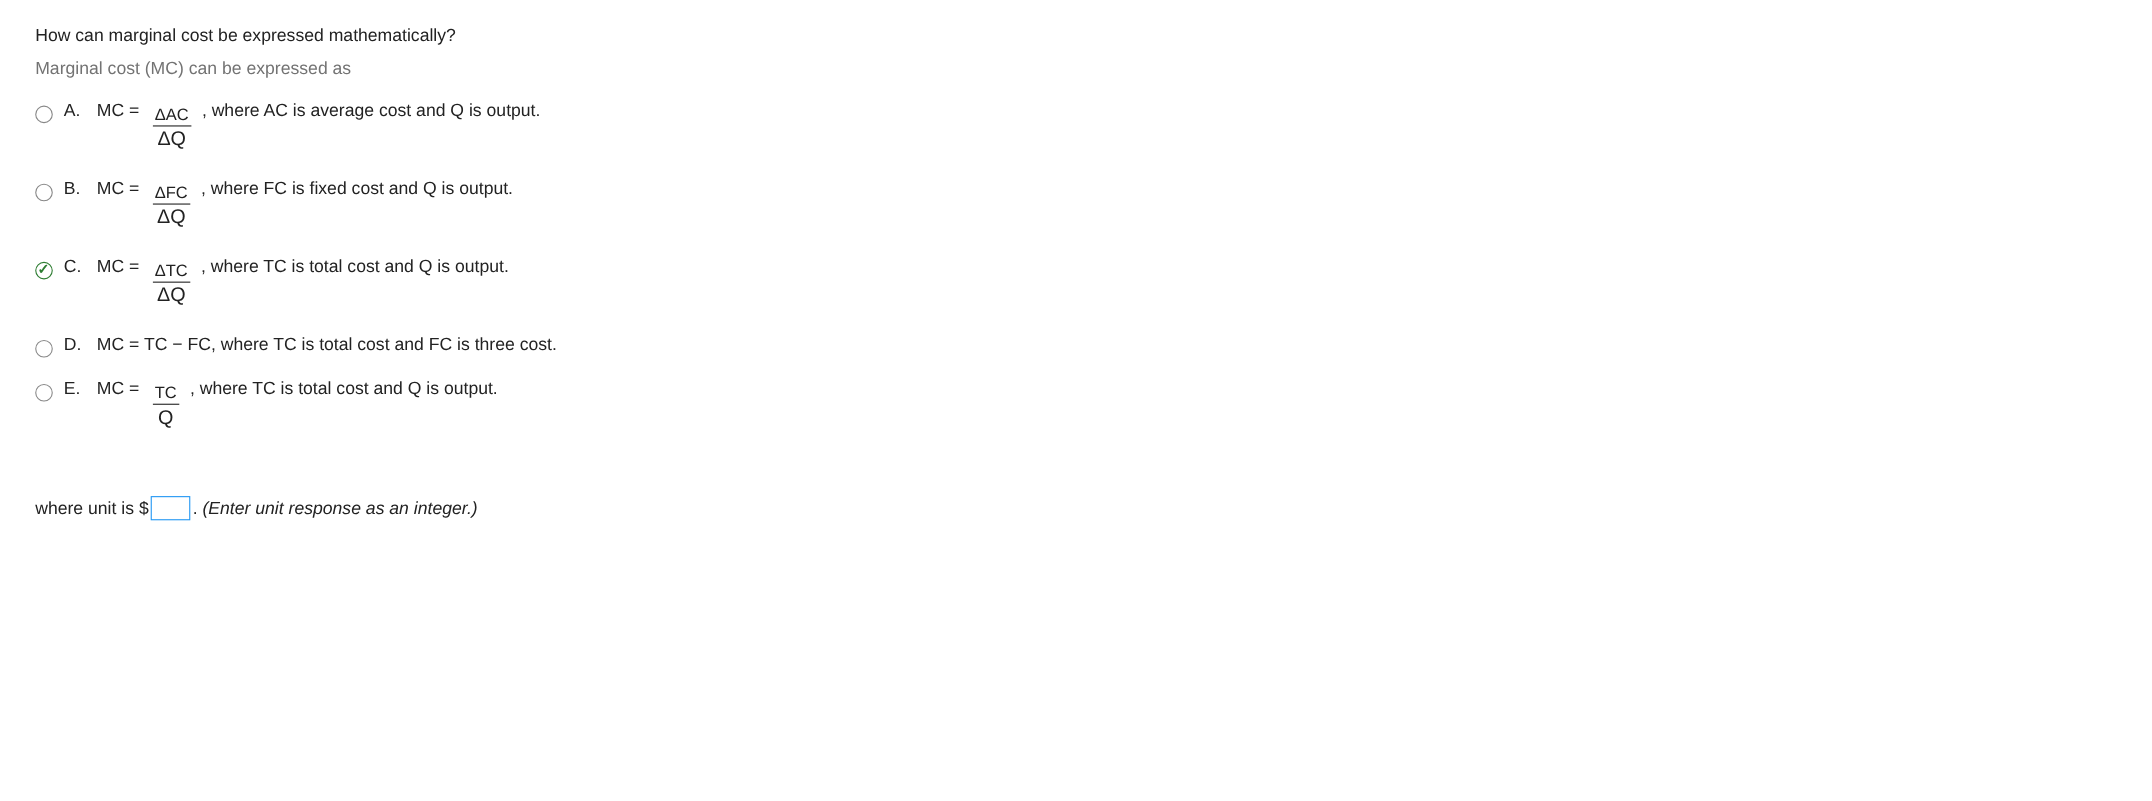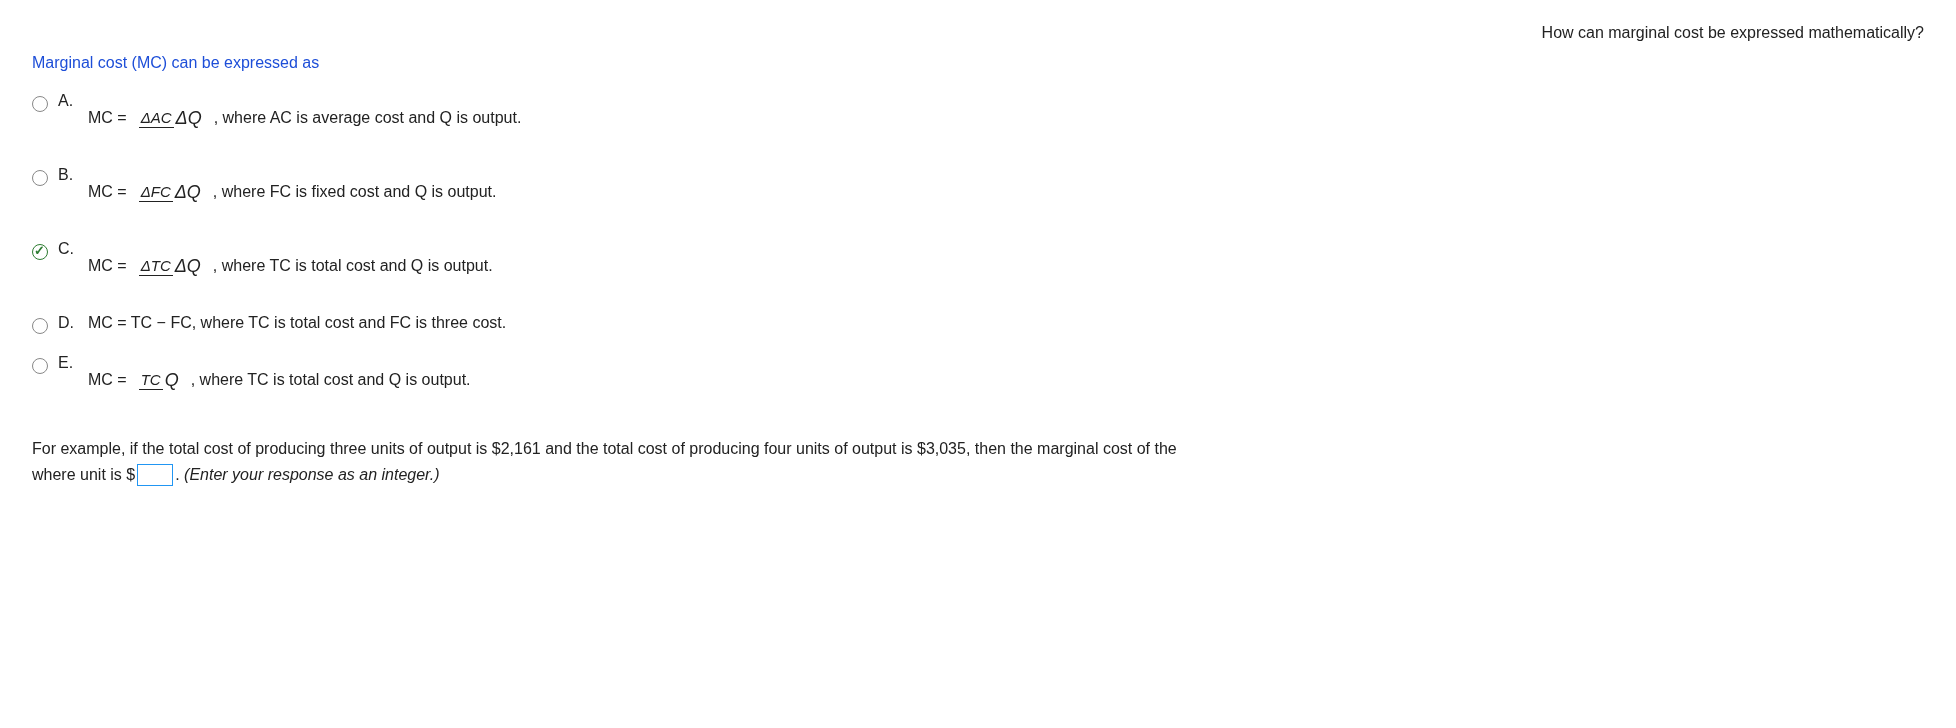--- a/index.html
+++ b/index.html
@@ -14,27 +14,26 @@
       background: #ffffff;
       color: #222222;
       padding: 24px 32px;
       max-width: 1956px;
     }
 
     .question-heading {
       font-size: 16px;
       margin-bottom: 12px;
       color: #222;
-      text-align: right;
     }
 
     .intro-text {
       font-size: 16px;
       margin-bottom: 20px;
-      color: #1d4ed8;
+      color: #737373;
     }
 
     .options-list {
       list-style: none;
       margin-bottom: 28px;
     }
 
     .option-item {
       display: flex;
       align-items: flex-start;
@@ -85,32 +84,31 @@
       min-width: 20px;
     }
 
     .option-content {
       font-size: 16px;
       color: #222;
     }
 
     .formula-line {
       display: flex;
-      align-items: center;
+      align-items: flex-start;
       gap: 6px;
       margin-bottom: 2px;
     }
 
     .fraction {
       display: inline-flex;
-      flex-direction: row;
+      flex-direction: column;
       align-items: center;
-      margin: 15px 4px;
+      margin: 4px 4px;
       vertical-align: middle;
-      font-style: italic;
     }
 
     .fraction .numerator {
       font-size: 15px;
       border-bottom: 1.5px solid #222;
       padding: 0 2px 1px 2px;
       text-align: center;
     }
 
     .fraction .denominator {
@@ -231,16 +229,15 @@
           </span>
           <span>, where TC is total cost and Q is output.</span>
         </div>
       </div>
     </div>
   </li>
 
 </ul>
 
 <div class="example-paragraph">
-  <span>For example, if the total cost of producing three units of output is $2,161 and the total cost of producing four units of output is $3,035, then the marginal cost of the</span>
   <br>
-  <span>where unit is $</span><input type="text" class="answer-input" value="" style=""><span>. </span><span class="italic-instruction">(Enter your response as an integer.)</span>
+  <span>where unit is $</span><input type="text" class="answer-input" value="" style=""><span>. </span><span class="italic-instruction">(Enter unit response as an integer.)</span>
 </div>
 
 </body></html>

